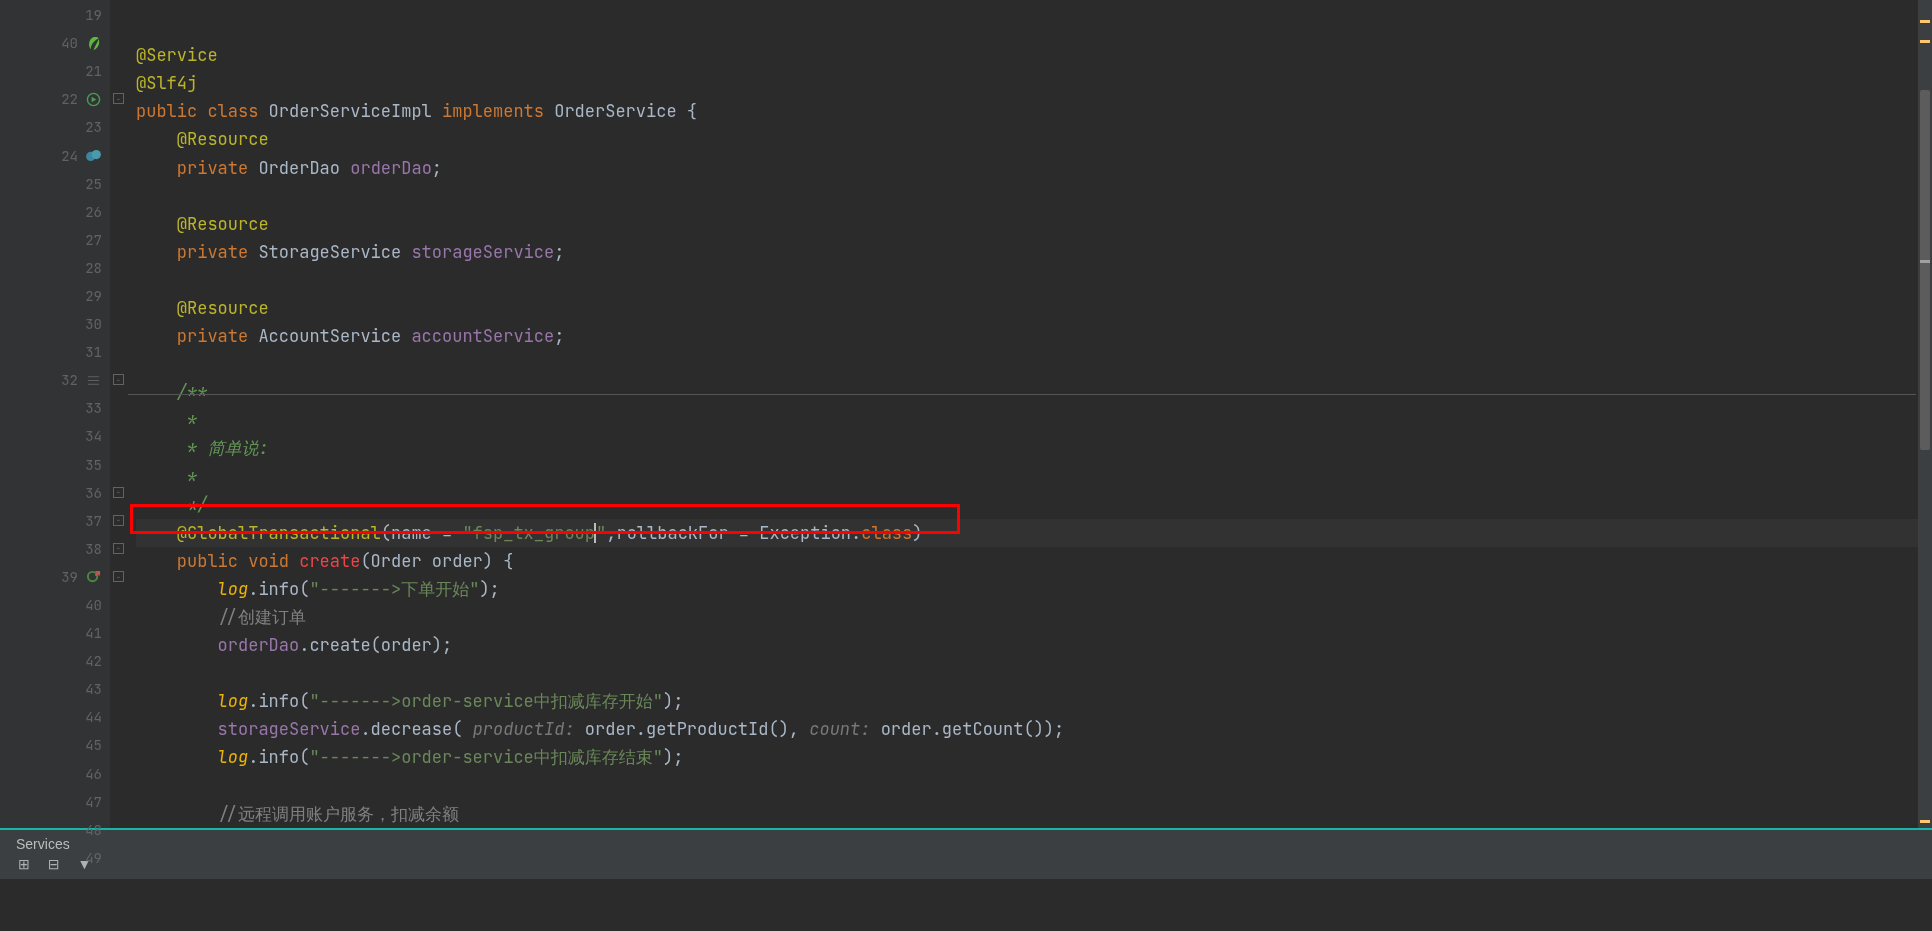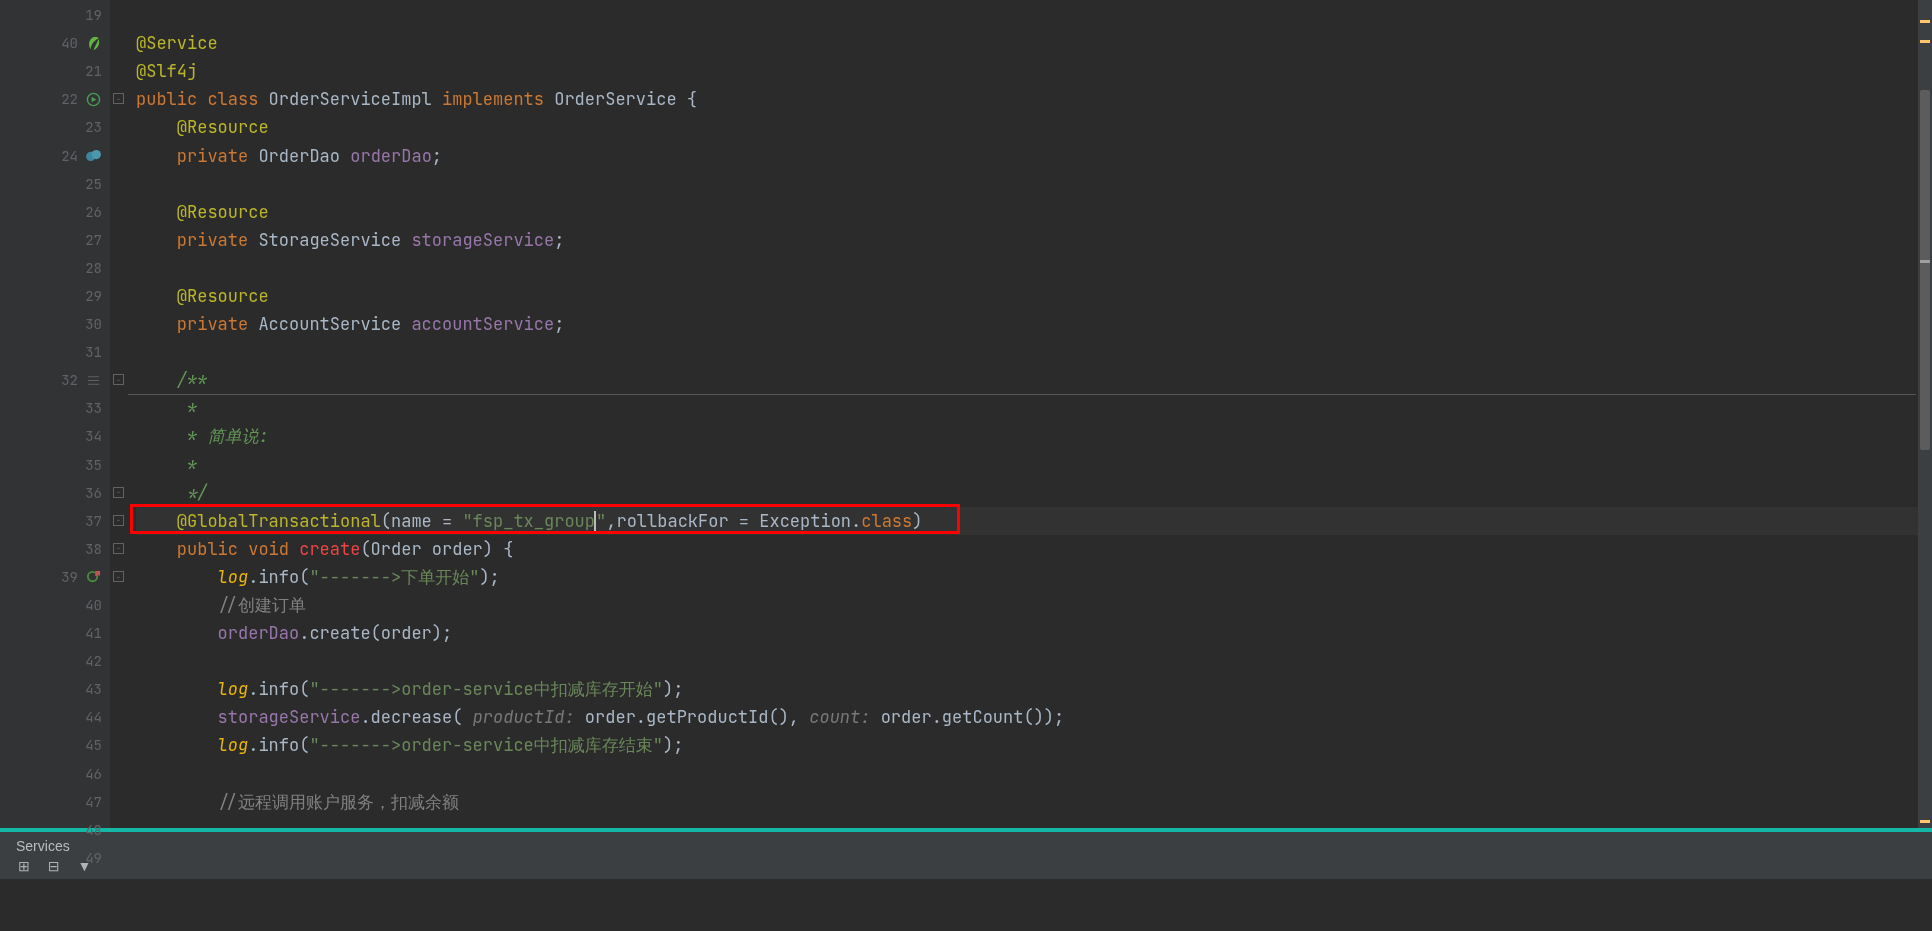--- a/index.html
+++ b/index.html
@@ -59,21 +59,21 @@
       border: 1px solid #606366;
       display: flex;
       align-items: center;
       justify-content: center;
       font-size: 9px;
       color: #606366;
       cursor: pointer;
     }
     .code-area {
       flex: 1;
-      padding-top: 1px;
+      padding-top: 13px;
       padding-left: 8px;
       position: relative;
       overflow: hidden;
     }
     .code-line {
       height: 28.1px;
       display: flex;
       align-items: center;
       white-space: pre;
       font-size: 17px;
@@ -115,21 +115,21 @@
     }
     .minimap-stripe {
       position: absolute;
       right: 2px;
       width: 10px;
       height: 3px;
     }
     .services-panel {
       height: 51px;
       background: #3c3f41;
-      border-top: 4px solid #14b8a6;
+      border-top: 2px solid #14b8a6;
       padding: 6px 16px;
       display: flex;
       align-items: flex-start;
       color: #bbbbbb;
       font-family: 'Segoe UI', sans-serif;
       font-size: 14px;
     }
     .services-toolbar {
       display: flex;
       gap: 18px;

